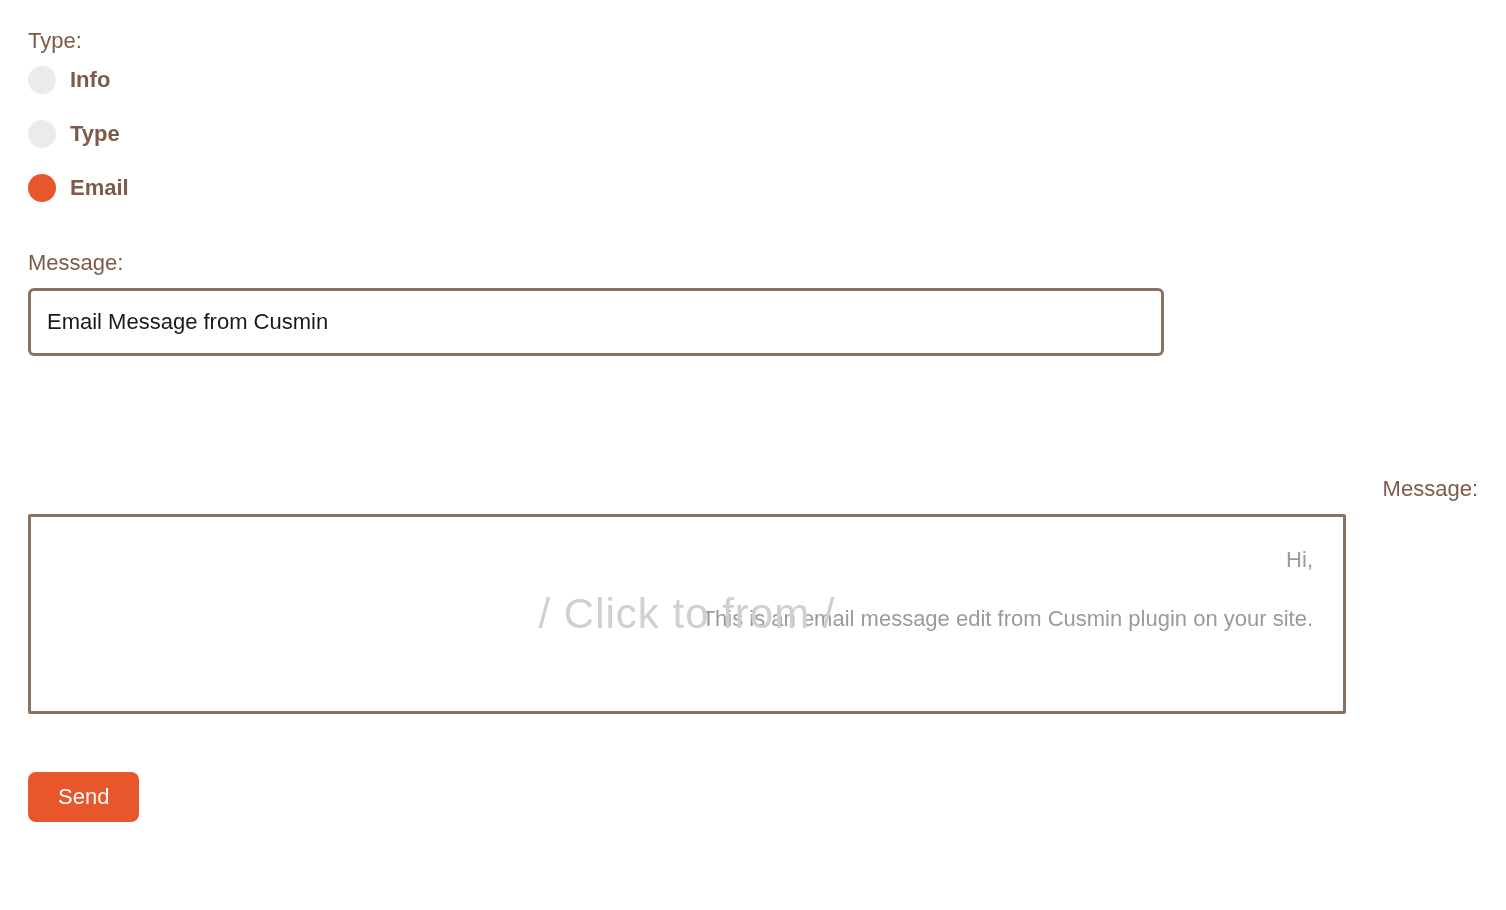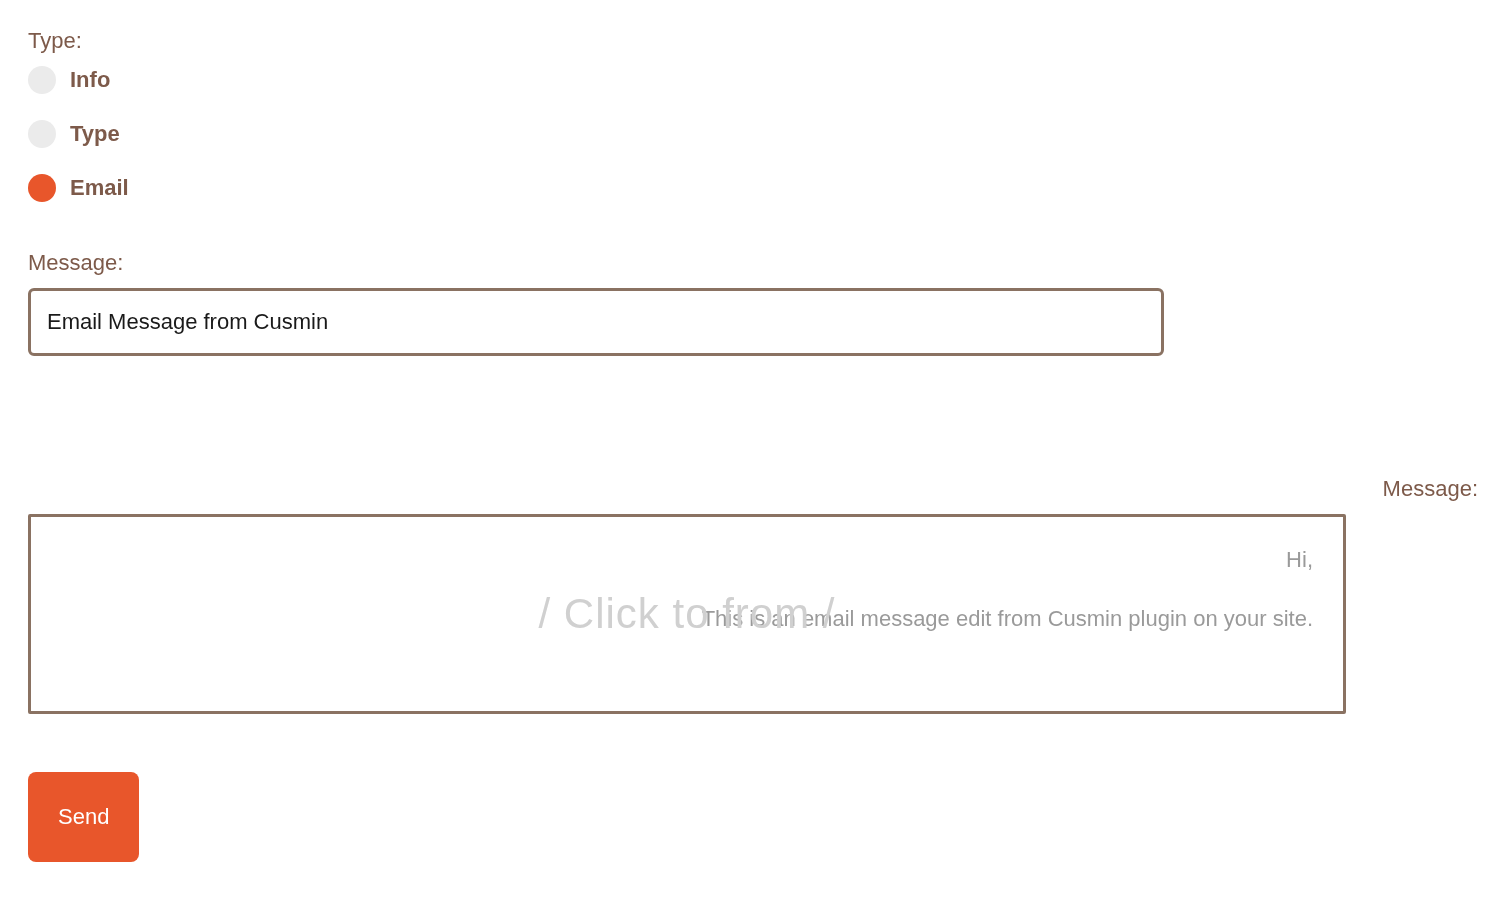--- a/index.html
+++ b/index.html
@@ -92,21 +92,21 @@
       font-weight: 400;
       letter-spacing: 1px;
       pointer-events: none;
       white-space: nowrap;
     }
     .send-button {
       background: #e8562b;
       color: #ffffff;
       border: none;
       border-radius: 8px;
-      padding: 32px 30px;
+      padding: 12px 30px;
       font-size: 22px;
       font-weight: 400;
       cursor: pointer;
       font-family: inherit;
     }
   </style>
 </head>
 <body>
 
 <div>

